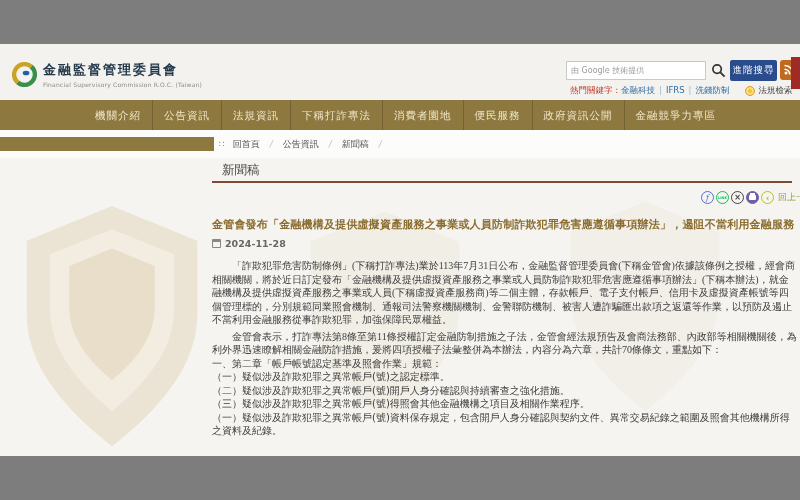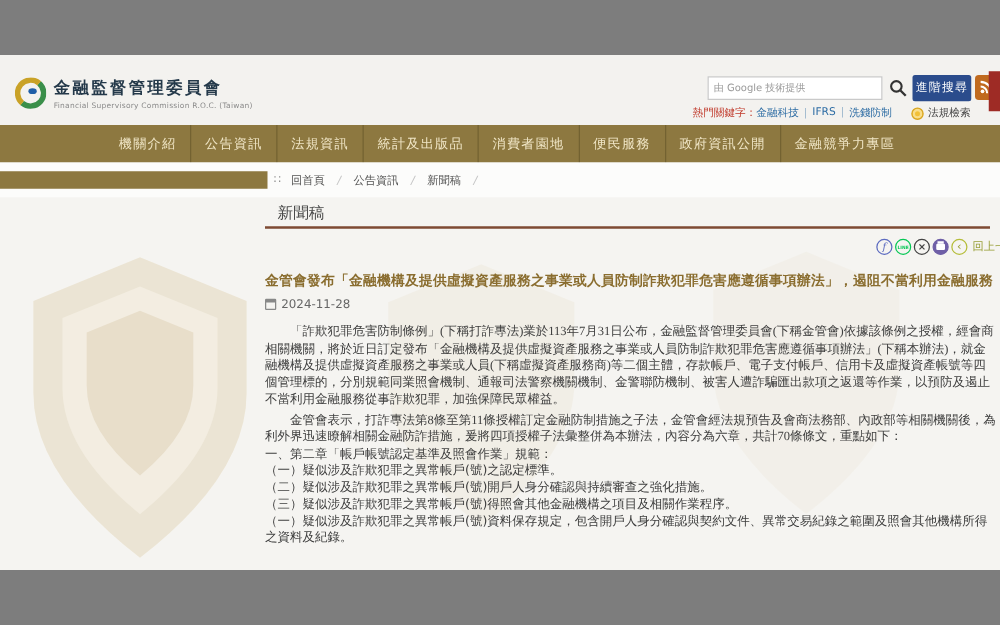--- a/index.html
+++ b/index.html
@@ -22,21 +22,21 @@
                   padding:0 4px; font-family:"DejaVu Sans", sans-serif; background:transparent; }
   .search-input::placeholder { color:#9a9a9a; }
   .magnifier-btn { position:absolute; left:711px; top:19px; width:15px; height:15px; cursor:pointer; }
   .adv-btn { position:absolute; left:730px; top:16px; width:47px; height:21px; background:#2b4c8c;
              color:#fff; font-size:9.5px; border:0; border-radius:2px; cursor:pointer;
              font-family:"DejaVu Sans", sans-serif; letter-spacing:1px; }
   .rss-btn { position:absolute; left:780px; top:16px; width:18px; height:20px; background:#c06a1f;
              border-radius:3px; display:flex; align-items:center; justify-content:center; cursor:pointer; }
   .side-tab { position:absolute; left:791px; top:13px; width:9px; height:32px; background:#9e2b25; }
 
-  .hot-row { position:absolute; left:554px; top:41px; display:flex; align-items:center; font-size:8.5px; }
+  .hot-row { position:absolute; left:570px; top:41px; display:flex; align-items:center; font-size:8.5px; }
   .hot-label { color:#c03a2b; }
   .kw { color:#2e6da4; text-decoration:none; cursor:pointer; }
   .kw:not(:last-child)::after { content:"|"; color:#9db7cc; margin:0 4px; }
   .law-search { display:flex; align-items:center; margin-left:16px; cursor:pointer; }
   .law-icon { width:10px; height:10px; border-radius:50%; background:#f2c037; border:1px solid #d8a520;
               box-shadow:inset 0 0 0 2px #f8dd8a; margin-right:3px; }
   .law-label { color:#444; }
 
   
   .nav { position:absolute; top:56px; left:0; width:800px; height:30px; background:#8d7840;
@@ -67,21 +67,21 @@
   .ic-line { border:1px solid #06c755; color:#06c755; font-size:3.5px; font-weight:bold; }
   .ic-x { border:1px solid #444; color:#444; font-weight:bold; }
   .ic-print { background:#6f5fa7; border:1px solid #6f5fa7; }
   .print-glyph { width:7px; height:5px; background:#fff; border-radius:1px; position:relative; }
   .print-glyph::before { content:""; position:absolute; left:1px; top:-2px; width:5px; height:2px; background:#fff; }
   .ic-back { border:1px solid #b5bd3a; color:#9aa03a; font-size:9px; }
   .back-label { color:#9aa03a; font-size:9px; margin-left:2px; white-space:nowrap; cursor:pointer; }
 
   .article-title { position:absolute; left:212px; top:59px; width:588px; font-size:11px; color:#8a6d2f;
                    font-weight:600; white-space:nowrap; overflow:hidden; letter-spacing:0.2px; }
-  .date-row { position:absolute; left:212px; top:80px; display:flex; align-items:center; color:#666; font-size:9.5px; }
+  .date-row { position:absolute; left:212px; top:80px; display:flex; align-items:center; color:#666; font-size:9.5px;font-weight:bold; }
   .cal-icon { width:9px; height:9px; border:1px solid #888; border-top:3px solid #888; border-radius:1px; margin-right:4px; }
 
   .body-text { position:absolute; left:212px; top:101px; width:586px; font-size:10px; line-height:13.5px;
                color:#3d3d3d; word-break:break-all; }
   .para { text-indent:2em; margin-top:3px;font-family:Liberation Serif, serif; }
   .para:first-child { margin-top:0; }
   .point { text-indent:0; }
 </style>
 </head>
 <body>
@@ -131,21 +131,21 @@
           <span class="law-label">法規檢索</span>
         </span>
       </div>
     </div>
 
     <div class="nav">
 
     <a class="nav-item">機關介紹</a>
         <a class="nav-item">公告資訊</a>
         <a class="nav-item">法規資訊</a>
-        <a class="nav-item">統計及出版品</a>
+        <a class="nav-item">下稱打詐專法</a>
         <a class="nav-item">消費者園地</a>
         <a class="nav-item">便民服務</a>
         <a class="nav-item">政府資訊公開</a>
         <a class="nav-item">金融競爭力專區</a>
       </div>
 
     <div class="crumbbar">
       <div class="crumb-goldstrip"></div>
       <div class="crumbs">
         <span class="crumb-home-icon">∷</span>

